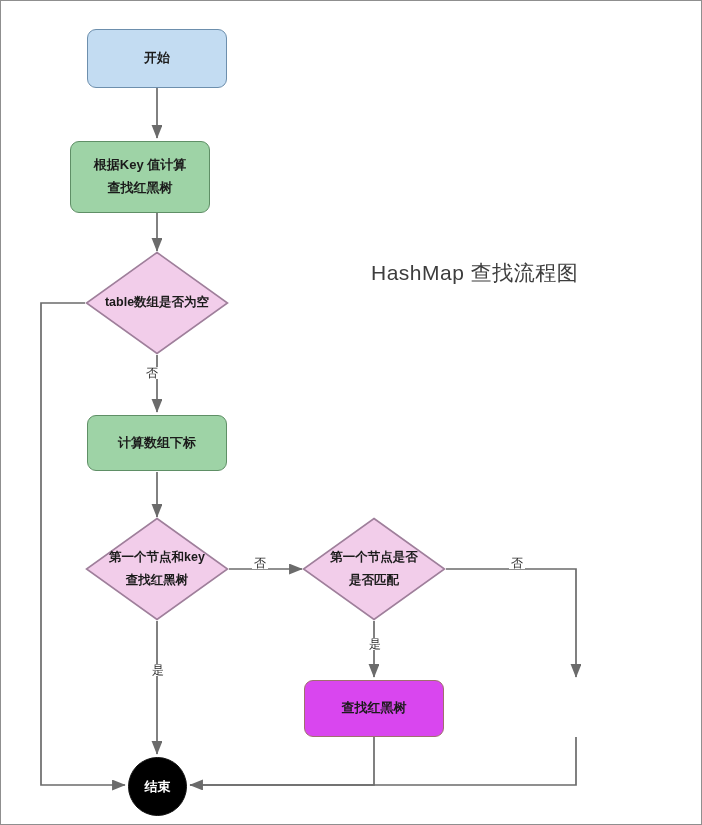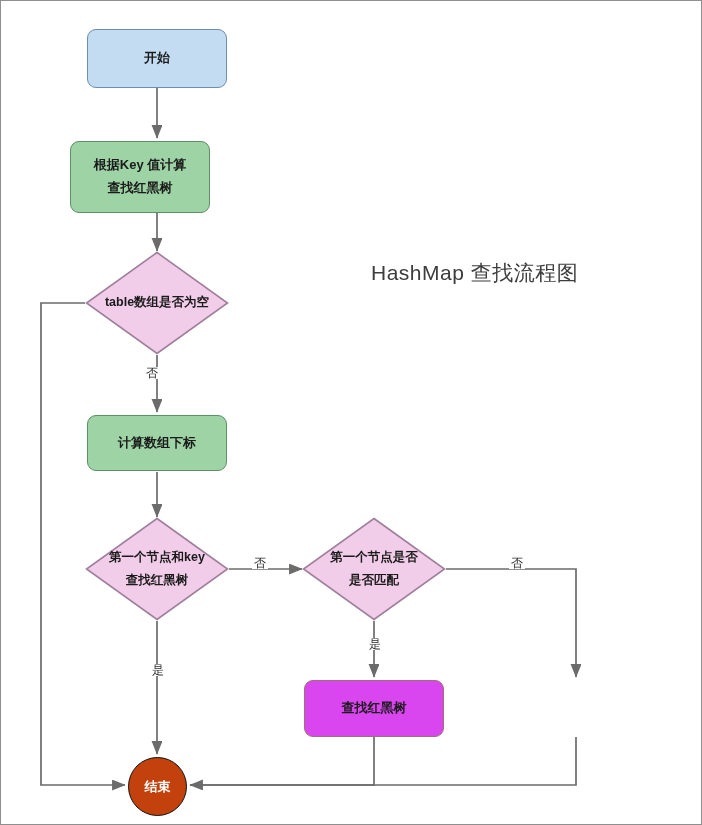--- a/index.html
+++ b/index.html
@@ -77,21 +77,21 @@
     text-align: left;
     font-weight: bold;
     font-size: 12.5px;
     line-height: 1.85;
     color: #1b1b1b;
     pointer-events: none;
   }
   .end-node {
     position: absolute;
     border-radius: 50%;
-    background: #c2410c;
+    background: #000000;
     border: 1.4px solid #111111;
     color: #ffffff;
     font-weight: bold;
     font-size: 13px;
     display: flex;
     align-items: center;
     justify-content: center;
     z-index: 4;
   }
   .edge-label {

